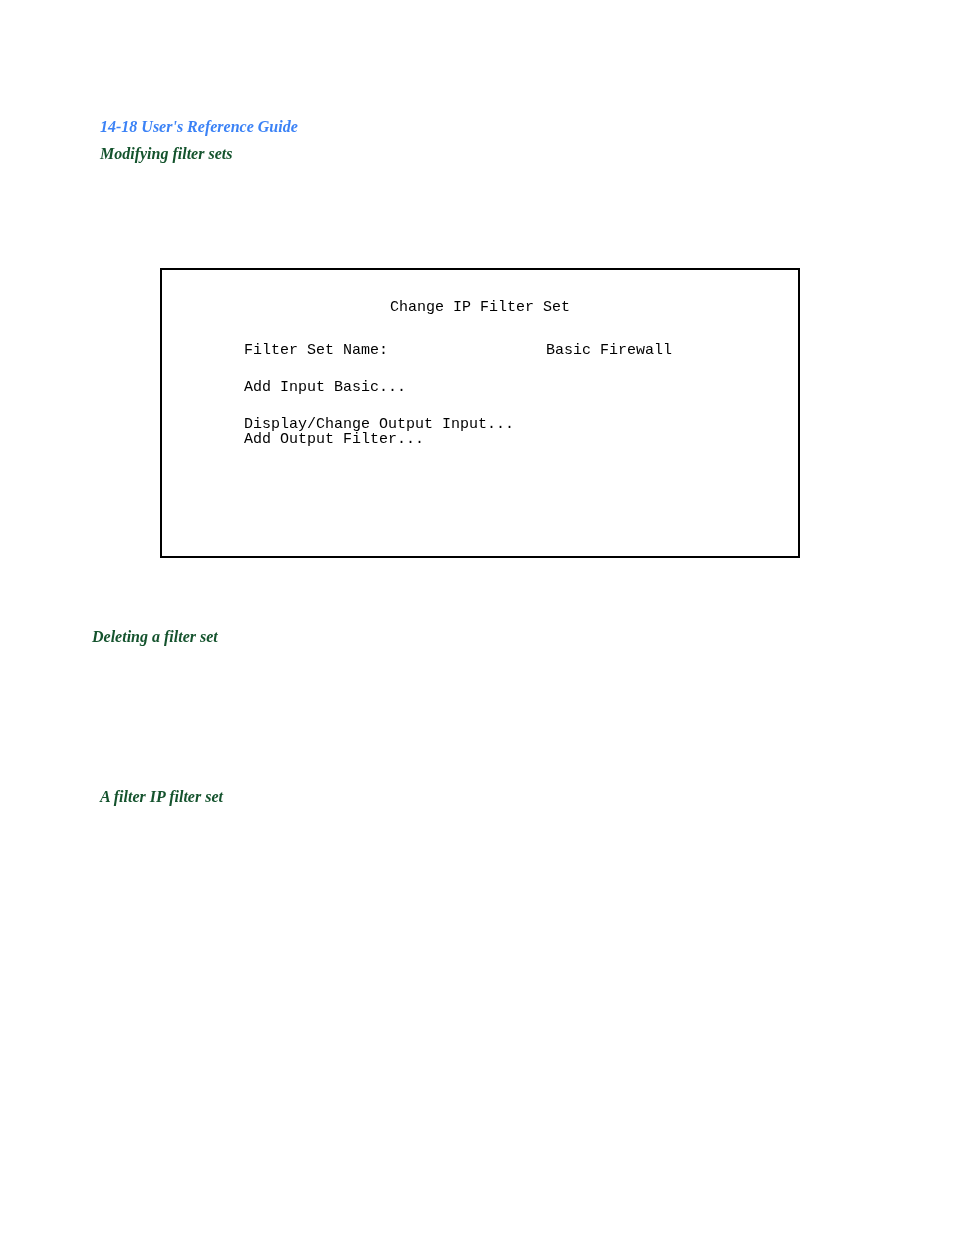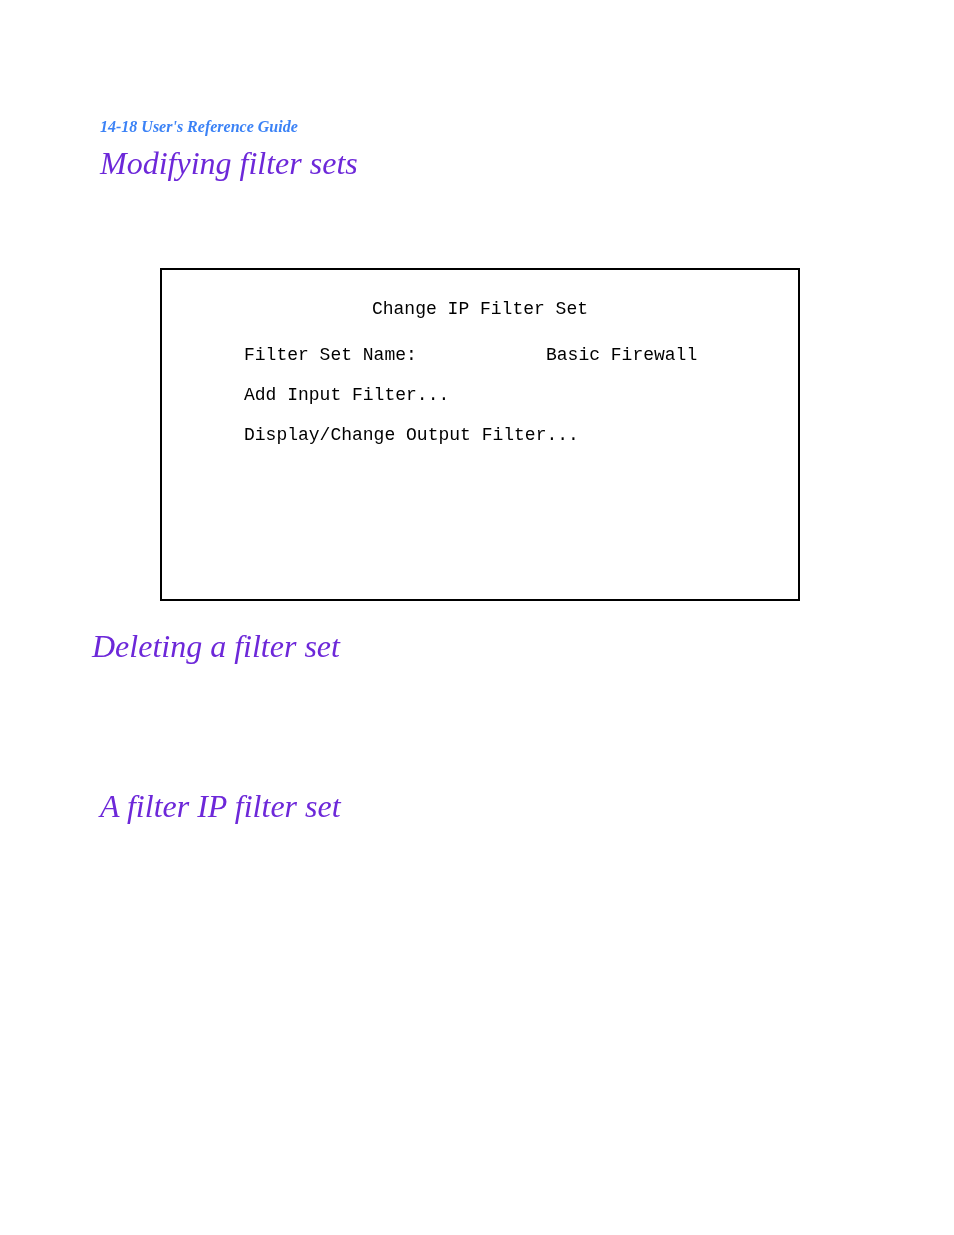--- a/index.html
+++ b/index.html
@@ -18,47 +18,47 @@
       position: absolute;
       top: 118px;
       left: 100px;
       font-style: italic;
       font-weight: bold;
       font-size: 16px;
       color: #3b82f6;
     }
     .heading-1 {
       position: absolute;
-      color: #6d28d9;
+      color: #14532d;
       font-style: italic;
-      font-weight: normal;
-      font-size: 32px;
+      font-weight: bold;
+      font-size: 16px;
     }
     .heading-modifying {
       top: 145px;
       left: 100px;
     }
     .heading-deleting {
       top: 628px;
       left: 92px;
     }
     .heading-sample {
       top: 788px;
       left: 100px;
     }
     .terminal-box {
       position: absolute;
       top: 268px;
       left: 160px;
       width: 640px;
-      height: 333px;
+      height: 290px;
       border: 2px solid #000;
       padding: 30px 30px 28px 30px;
       font-family: 'Courier New', monospace;
-      font-size: 18px;
+      font-size: 15px;
       line-height: 1.0;
     }
     .terminal-title {
       text-align: center;
       margin-bottom: 28px;
     }
     .terminal-row {
       display: flex;
       margin-bottom: 0;
     }
@@ -86,22 +86,23 @@
 
 <div class="terminal-box">
   <div class="terminal-title">Change IP Filter Set</div>
   <div class="terminal-group">
     <div class="terminal-row">
       <span class="terminal-label">Filter Set Name:</span>
       <span class="terminal-value">Basic Firewall</span>
     </div>
   </div>
   <div class="terminal-group">
-    <div class="terminal-line">Add Input Filter...</div>
+    <div class="terminal-line">Add Input Basic...</div>
   </div>
   <div class="terminal-group">
-    <div class="terminal-line">Display/Change Output Filter...</div>
+    <div class="terminal-line">Display/Change Output Input...</div>
+    <div class="terminal-line">Add Output Filter...</div>
   </div>
 </div>
 
 <div class="heading-1 heading-deleting">Deleting a filter set</div>
 
 <div class="heading-1 heading-sample">A filter IP filter set</div>
 
 </body></html>

